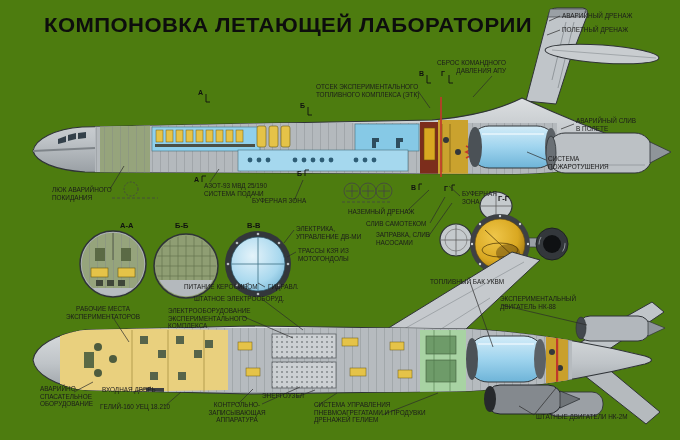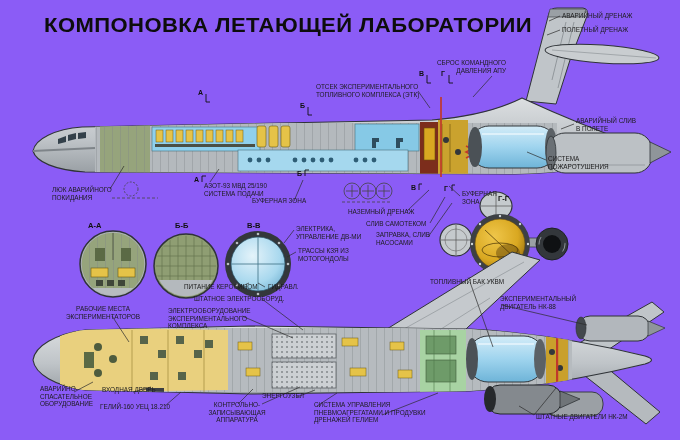--- a/index.html
+++ b/index.html
@@ -1,16 +1,16 @@
 <!DOCTYPE html>
 <html><head>
 <meta charset="utf-8">
 <style>
   html,body{margin:0;padding:0;background:#e8e8e6;}
-  .stage{position:relative;width:680px;height:440px;background:#8b5cf6;overflow:hidden;
+  .stage{position:relative;width:680px;height:440px;background:#4d7c0f;overflow:hidden;
          font-family:"Liberation Sans",sans-serif;}
   .stage svg{position:absolute;left:0;top:0;}
   .title{position:absolute;font:700 21px "Liberation Sans",sans-serif;color:#0d0d0d;
          letter-spacing:.4px;transform:scaleX(1.05);transform-origin:left top;white-space:nowrap;}
   .lbl{position:absolute;font:400 6.4px/1.18 "Liberation Sans",sans-serif;color:#1b1b1b;
        text-transform:uppercase;}
   .sec{position:absolute;font:700 7.5px "Liberation Sans",sans-serif;color:#101010;text-align:center;}
   .mk{position:absolute;font:700 7px "Liberation Sans",sans-serif;color:#101010;}
   .ta-r{text-align:right}.ta-c{text-align:center}
 </style>
@@ -397,21 +397,21 @@
 <div class="lbl" style="left:430px;top:278px;width:100px">ТОПЛИВНЫЙ БАК УКВМ</div>
 <div class="lbl" style="left:500px;top:295px;width:88px">ЭКСПЕРИМЕНТАЛЬНЫЙ ДВИГАТЕЛЬ НК-88</div>
 <div class="lbl" style="left:40px;top:385px;width:66px">АВАРИЙНО-СПАСАТЕЛЬНОЕ ОБОРУДОВАНИЕ</div>
 <div class="lbl" style="left:102px;top:386px;width:72px">ВХОДНАЯ ДВЕРЬ</div>
 <div class="lbl" style="left:100px;top:403px;width:112px">ГЕЛИЙ-160 УЕЦ 18.210</div>
 <div class="lbl ta-c" style="left:188px;top:401px;width:98px">КОНТРОЛЬНО-ЗАПИСЫВАЮЩАЯ АППАРАТУРА</div>
 <div class="lbl" style="left:262px;top:392px;width:60px">ЭНЕРГОУЗЕЛ</div>
 <div class="lbl" style="left:314px;top:401px;width:122px">СИСТЕМА УПРАВЛЕНИЯ ПНЕВМОАГРЕГАТАМИ И ПРОДУВКИ ДРЕНАЖЕЙ ГЕЛИЕМ</div>
 <div class="lbl" style="left:536px;top:413px;width:132px">ШТАТНЫЕ ДВИГАТЕЛИ НК-2М</div>
 
-<div class="sec" style="left:88px;top:221px">А-А</div>
+<div class="sec" style="left:120px;top:221px">А-А</div>
 <div class="sec" style="left:175px;top:221px">Б-Б</div>
 <div class="sec" style="left:247px;top:221px">В-В</div>
 <div class="sec" style="left:498px;top:194px">Г-Г</div>
 
 <div class="mk" style="left:198px;top:89px">А</div>
 <div class="mk" style="left:300px;top:102px">Б</div>
 <div class="mk" style="left:419px;top:70px">В</div>
 <div class="mk" style="left:441px;top:70px">Г</div>
 <div class="mk" style="left:194px;top:176px">А</div>
 <div class="mk" style="left:297px;top:170px">Б</div>

